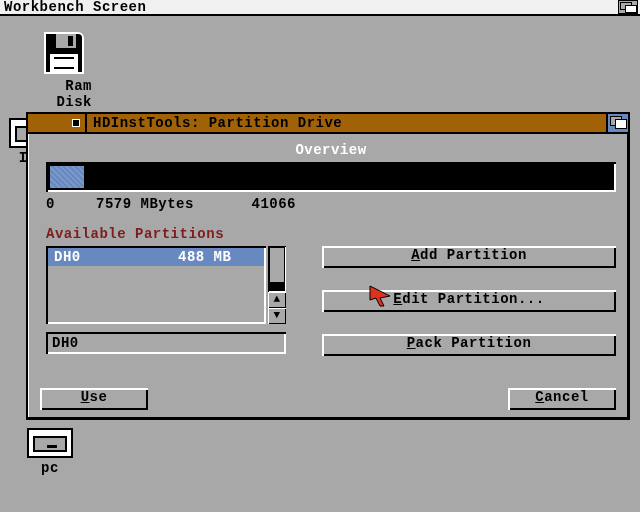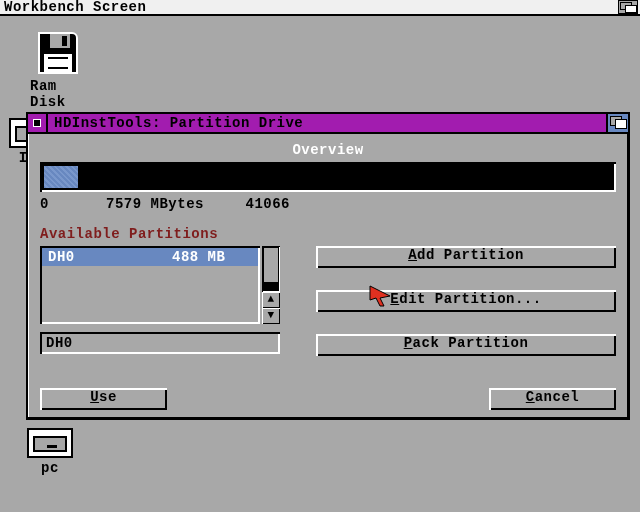--- a/index.html
+++ b/index.html
@@ -26,21 +26,21 @@
     width: 20px; height: 14px; border: 1px solid #000;
     margin-right: 2px; position: relative; background: #a8a8a8;
   }
   .depth-gadget::before, .depth-gadget::after {
     content: ""; position: absolute; border: 1px solid #000;
   }
   .depth-gadget::before { left: 1px; top: 1px; width: 10px; height: 6px; background: #a8a8a8; }
   .depth-gadget::after  { left: 6px; top: 4px; width: 10px; height: 6px; background: #fff; }
 
   
-  .disk-icon { position: absolute; left: 30px; top: 32px; width: 56px; text-align: left; }
+  .disk-icon { position: absolute; left: 36px; top: 32px; width: 56px; text-align: right; }
   .disk-glyph {
     width: 40px; height: 42px; margin: 0 auto;
     background: #000; border: 2px solid #fff; position: relative;
     border-top-right-radius: 6px;
   }
   .disk-shutter { position: absolute; top: 0; left: 10px; width: 20px; height: 14px; background: #a8a8a8; }
   .disk-slot { position: absolute; top: 2px; left: 22px; width: 5px; height: 10px; background: #000; }
   .disk-label { position: absolute; bottom: 0; left: 4px; right: 4px; height: 18px; background: #fff; }
   .disk-label::before { content:""; position:absolute; left:4px; right:4px; top:3px; height:2px; background:#000; }
   .disk-label::after  { content:""; position:absolute; left:4px; right:4px; bottom:3px; height:2px; background:#000; }
@@ -54,58 +54,59 @@
   .drawer-text { margin-top: 2px; font-weight:bold; }
 
   
   .win {
     position: absolute; left: 26px; top: 112px; width: 604px; height: 308px;
     background: #a8a8a8;
     border: 2px solid #000;
     box-shadow: inset -1px -1px 0 #000, inset 1px 1px 0 #fff;
   }
   .win-title {
-    height: 20px; background: #a21caf; color: #000;
+    height: 20px; background: #a16207; color: #000;
     display: flex; align-items: center;
     border-bottom: 2px solid #000;
+    padding-left: 39px;
   }
   .win-close {
     width: 20px; height: 18px; border-right: 2px solid #000;
     display:flex; align-items:center; justify-content:center;
   }
   .win-close-box { width:8px; height:8px; background:#000; border:1px solid #fff; }
   .win-title-text { padding-left: 6px; font-weight:bold; flex:1; }
   .win-depth {
     width: 22px; height: 18px; border-left: 2px solid #000; position:relative;
     background:#6888c0;
   }
   .win-depth::before, .win-depth::after {
     content:""; position:absolute; border:1px solid #000;
   }
   .win-depth::before { left:2px; top:2px; width:10px; height:8px; background:#a8a8a8; }
   .win-depth::after { left:7px; top:5px; width:10px; height:8px; background:#fff; }
 
-  .win-body { padding: 6px 12px 10px 12px; }
+  .win-body { padding: 6px 12px 10px 12px; margin-left: 6px; }
 
   .section-title { color: #fff; text-align: center; margin: 2px 0 4px 0; }
 
   .overview-bar {
     height: 30px; background: #000;
     box-shadow: inset 2px 2px 0 #000, inset -2px -2px 0 #fff;
     position: relative; margin-bottom: 4px;
   }
   .overview-fill {
     position:absolute; left:4px; top:4px; bottom:4px; width: 34px;
     background: #6888c0;
     background-image: repeating-linear-gradient(45deg, #6888c0 0 2px, #7a98cc 2px 4px);
   }
   .overview-labels { display:flex; font-weight:bold; }
   .ov-start { width: 50px; }
   .ov-device { flex:1; text-align:center; }
-  .ov-size { width: 130px; text-align:center; }
+  .ov-size { width: 130px; }
   .ov-end { width: 70px; text-align:right; }
 
   .avail-title { color:#7f1d1d; margin: 14px 0 4px 0; }
 
   .lower { display:flex; gap: 36px; }
   .left-col { width: 240px; }
   .right-col { flex:1; display:flex; flex-direction:column; gap:22px; padding-top:0; }
 
   .listbox {
     height: 78px; position:relative; display:flex;
@@ -146,21 +147,21 @@
     height: 22px; text-align:center; line-height:18px;
     box-shadow: inset 2px 2px 0 #fff, inset -2px -2px 0 #000;
     background:#a8a8a8;
     cursor: default;
   }
 
   .bottom-row {
     position:absolute; left:12px; right:12px; bottom:8px;
     display:flex; justify-content: space-between;
   }
-  .bottom-row .btn { width: 127px; }
+  .bottom-row .btn { width: 108px; }
 
   
   .pointer {
     position:absolute; left: 368px; top: 284px; width:0; height:0;
     pointer-events:none; z-index: 100;
   }
   .pointer svg { position:absolute; left:0; top:0; }
 </style>
 </head>
 <body>

